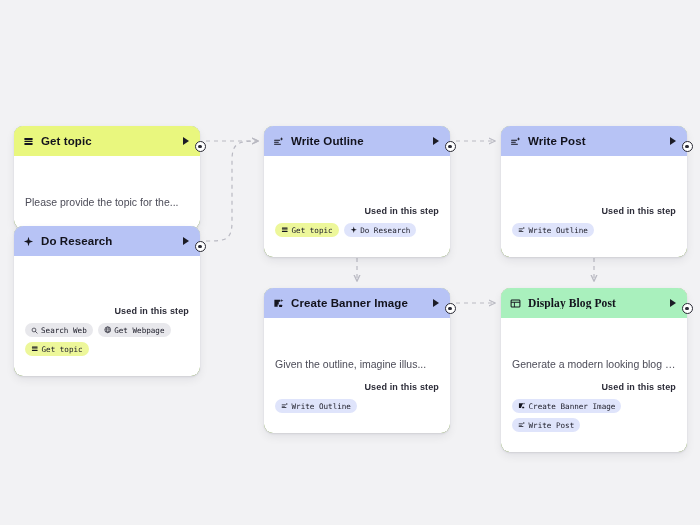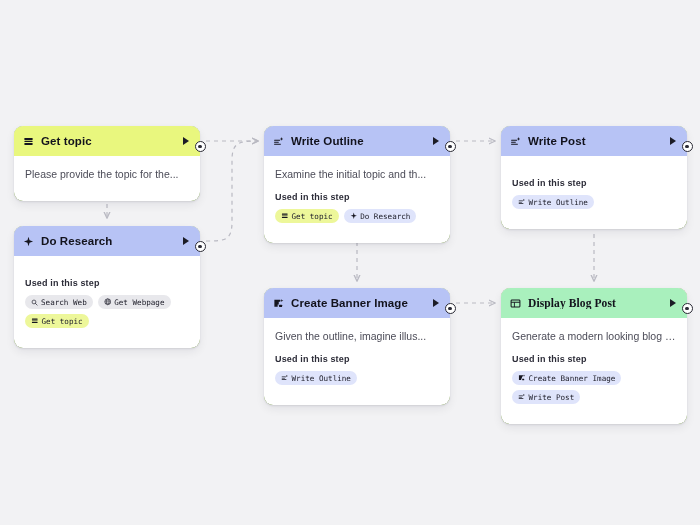--- a/index.html
+++ b/index.html
@@ -60,33 +60,34 @@
   .port::after{
     content:"";
     position:absolute;
     left:50%;top:50%;
     width:3.4px;height:3.4px;
     margin:-1.7px 0 0 -1.7px;
     background:#2a2a35;
     border-radius:50%;
   }
 
-  .node-body{padding:11px 11px 20px 11px;}
+  .node-body{padding:11px 11px 20px 11px;margin-top:28px;}
   .desc{
     font-size:10.5px;
     color:#4c4c58;
     line-height:1.35;
     white-space:nowrap;overflow:hidden;text-overflow:ellipsis;
   }
   .used-label{
     margin-top:11px;
     font-size:9px;
     font-weight:700;
     color:#2c2c38;
     letter-spacing:.15px;
+    text-align:right;
   }
   .chips{margin-top:7px;display:flex;flex-wrap:wrap;gap:5px;}
   .chip{
     display:inline-flex;align-items:center;gap:3px;
     height:14px;
     padding:0 6px;
     border-radius:7px;
     font-family:"DejaVu Sans Mono","Liberation Mono",monospace;
     font-size:7.6px;
     color:#20202c;
@@ -209,21 +210,20 @@
               <rect x="1.5" y="5.4" width="9" height="1.4" rx="0.6" fill="#15151f"></rect>
               <rect x="1.5" y="8.3" width="7" height="1.4" rx="0.6" fill="#15151f"></rect>
               <rect x="1.5" y="11.2" width="10" height="1.4" rx="0.6" fill="#15151f"></rect>
               <path d="M12.4 1.6 L13.1 3.6 L15.1 4.3 L13.1 5 L12.4 7 L11.7 5 L9.7 4.3 L11.7 3.6 Z" fill="#15151f"></path>
             </svg>
         </span>
         <span class="title">Write Outline</span>
         <span class="run-tri"></span>
       </div>
       <div class="node-body">
-        <div class="desc">Examine the initial topic and th...</div>
         <div class="used-label">Used in this step</div>
         <div class="chips">
           <span class="chip chip-yellow">
             <span class="ic">
               <svg width="7.5" height="7.5" viewBox="0 0 16 16">
                   <rect x="2" y="3" width="12" height="3" rx="0.7" fill="#15151f"></rect>
                   <rect x="2" y="7.2" width="12" height="1.4" rx="0.5" fill="#15151f"></rect>
                   <rect x="2" y="10" width="12" height="3" rx="0.7" fill="#15151f"></rect>
                 </svg>
             </span>

